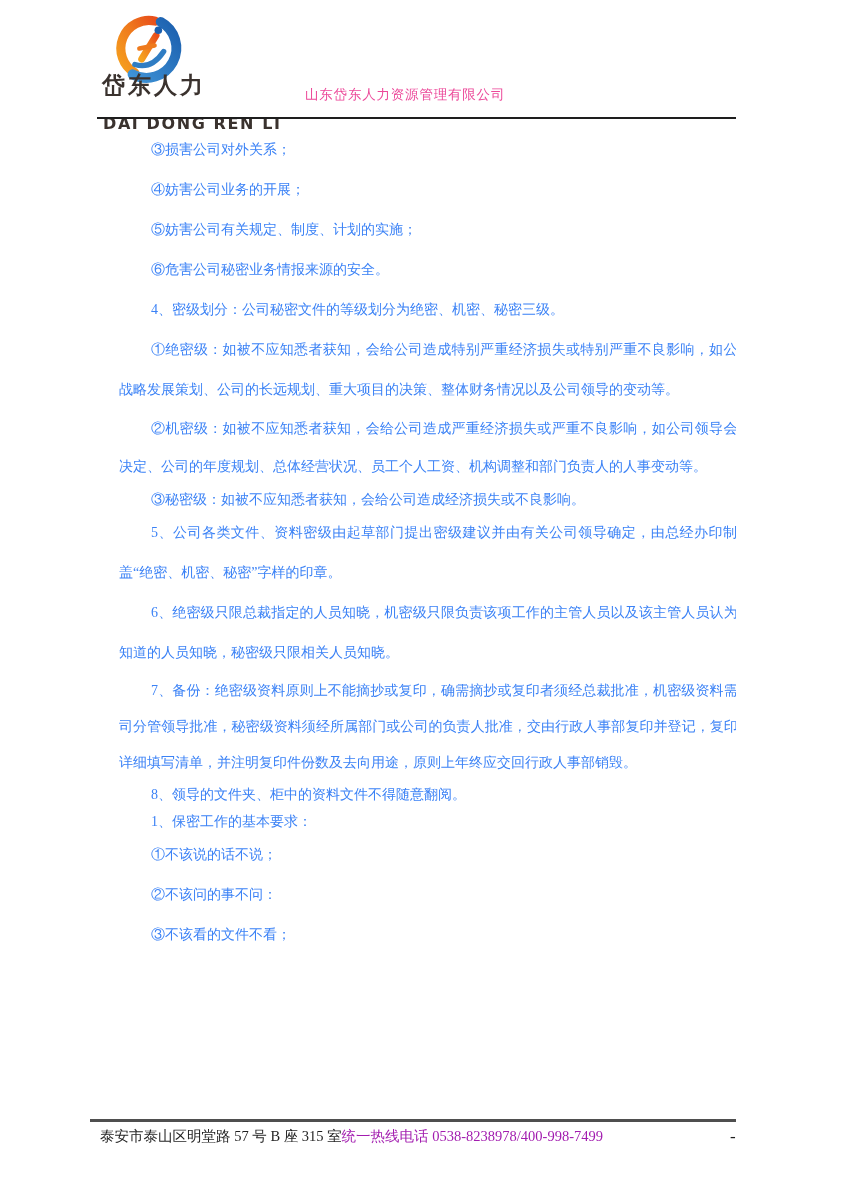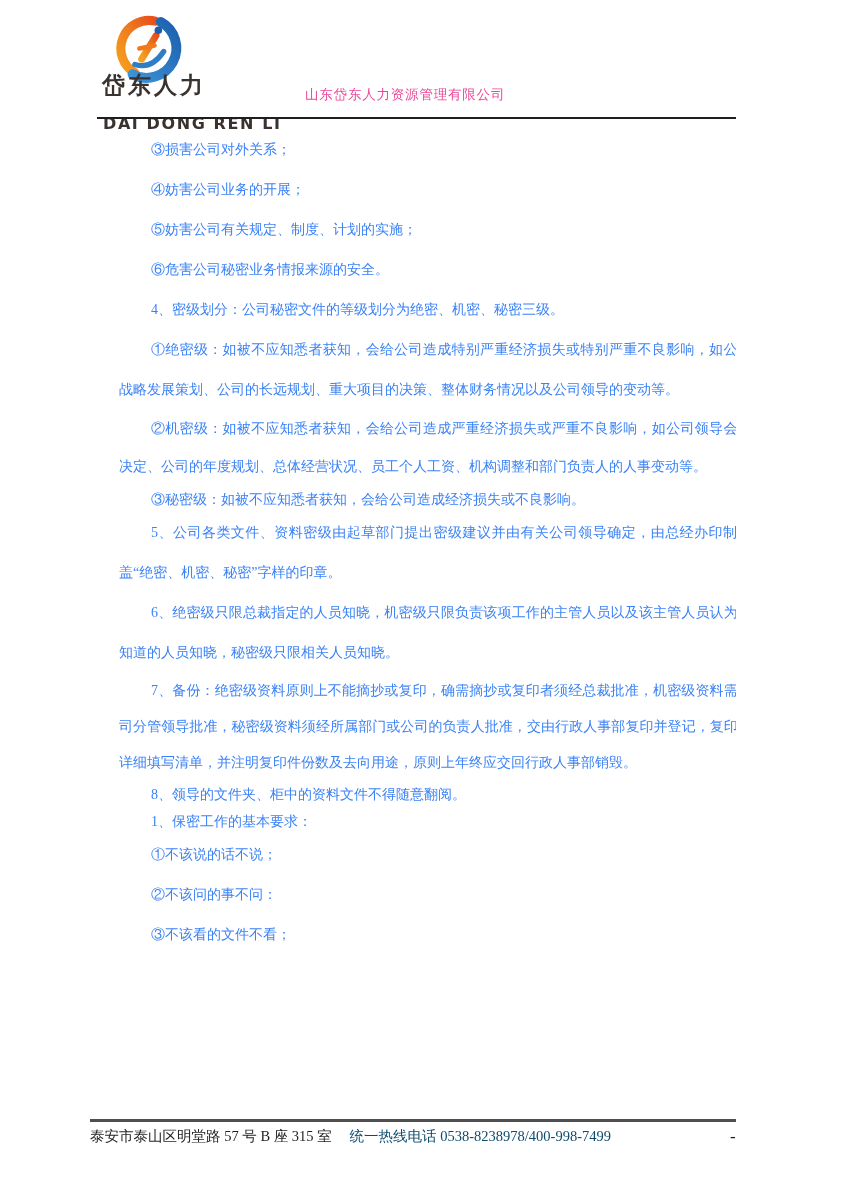--- a/index.html
+++ b/index.html
@@ -52,26 +52,26 @@
   .doc-body p.lh38 { line-height:38px; }
   .doc-body p.lh36 { line-height:36px; }
   .doc-body p.tight { line-height:27px; }
 
   
   .footer-rule {
     position:absolute; left:90px; top:1119px;
     width:662px; height:3px; background:#4f4f4f;
   }
   .footer-address {
-    position:absolute; left:90px; top:1127px;
+    position:absolute; left:100px; top:1127px;
     font-size:14.5px; color:#1e1e1e; white-space:nowrap;
   }
   .footer-hotline {
-    position:absolute; right:125px; top:1127px;
-    font-size:14.5px; color:#0c4a6e; white-space:nowrap;
+    position:absolute; right:133px; top:1127px;
+    font-size:14.5px; color:#a21caf; white-space:nowrap;
   }
   .page-number {
     position:absolute; left:730px; top:1127px;
     font-size:17px; color:#1e1e1e; white-space:nowrap;
     letter-spacing:1px;
     text-align:right;
   }
 </style>
 </head>
 <body>

